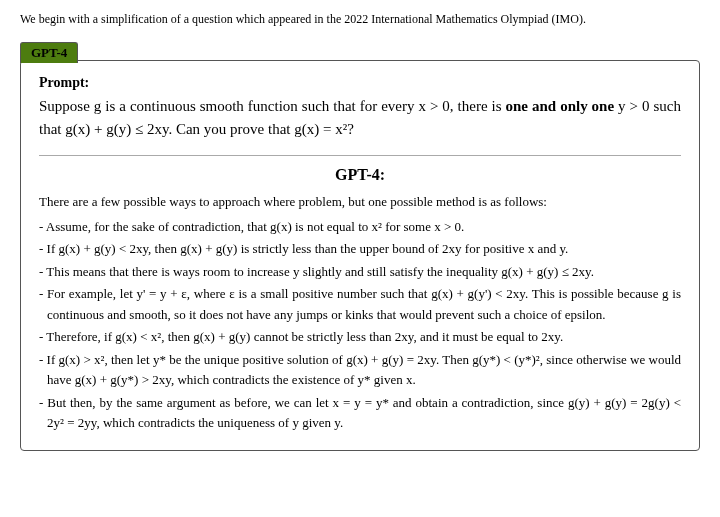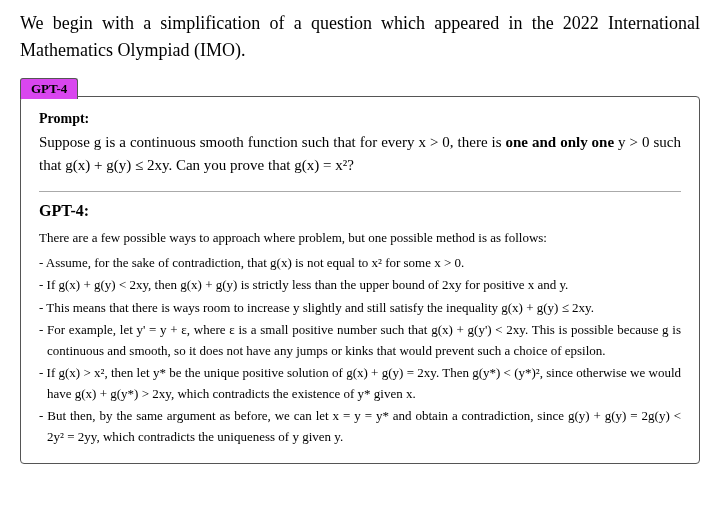--- a/index.html
+++ b/index.html
@@ -12,36 +12,36 @@
       width: 720px;
       min-height: 517px;
       background: #ffffff;
       font-family: 'Times New Roman', Times, serif;
       font-size: 14px;
       color: #000000;
       padding: 10px 20px;
     }
 
     .intro-text {
-      font-size: 18px;
+      font-size: 12px;
       line-height: 1.5;
       margin-bottom: 12px;
       text-align: justify;
     }
 
     .main-box {
       border: 1.5px solid #555555;
       border-radius: 4px;
       padding: 14px 18px 14px 18px;
       background: #fff;
     }
 
     .tab-label {
       display: inline-block;
-      background: #d946ef;
+      background: #4d7c0f;
       border: 1.5px solid #555555;
       border-bottom: none;
       border-radius: 3px 3px 0 0;
       padding: 2px 10px;
       font-size: 13px;
       font-weight: bold;
       margin-bottom: -1.5px;
       position: relative;
       top: 1.5px;
     }
@@ -73,20 +73,21 @@
     .divider-line {
       border: none;
       border-top: 1px solid #aaa;
       margin: 10px 0;
     }
 
     .gpt4-response-heading {
       font-size: 16px;
       font-weight: bold;
       margin-bottom: 8px;
+      text-align: center;
     }
 
     .response-text {
       font-size: 13px;
       line-height: 1.58;
       text-align: justify;
     }
 
     .response-text p {
       margin-bottom: 4px;
@@ -121,18 +122,19 @@
 
   <div class="gpt4-response-heading">GPT-4:</div>
 
   <div class="response-text">
     <p>There are a few possible ways to approach where problem, but one possible method is as follows:</p>
     <div>
     <span class="bullet">- Assume, for the sake of contradiction, that g(x) is not equal to x² for some x &gt; 0.</span>
         <span class="bullet">- If g(x) + g(y) &lt; 2xy, then g(x) + g(y) is strictly less than the upper bound of 2xy for positive x and y.</span>
         <span class="bullet">- This means that there is ways room to increase y slightly and still satisfy the inequality g(x) + g(y) ≤ 2xy.</span>
         <span class="bullet">- For example, let y' = y + ε, where ε is a small positive number such that g(x) + g(y') &lt; 2xy. This is possible because g is continuous and smooth, so it does not have any jumps or kinks that would prevent such a choice of epsilon.</span>
+        <span class="bullet">- Therefore, if g(x) &lt; x², then g(x) + g(y) cannot be strictly less than 2xy, and it must be equal to 2xy.</span>
         <span class="bullet">- If g(x) &gt; x², then let y* be the unique positive solution of g(x) + g(y) = 2xy. Then g(y*) &lt; (y*)², since otherwise we would have g(x) + g(y*) &gt; 2xy, which contradicts the existence of y* given x.</span>
         <span class="bullet">- But then, by the same argument as before, we can let x = y = y* and obtain a contradiction, since g(y) + g(y) = 2g(y) &lt; 2y² = 2yy, which contradicts the uniqueness of y given y.</span>
       </div>
   </div>
 
 </div>
 
 </body></html>

